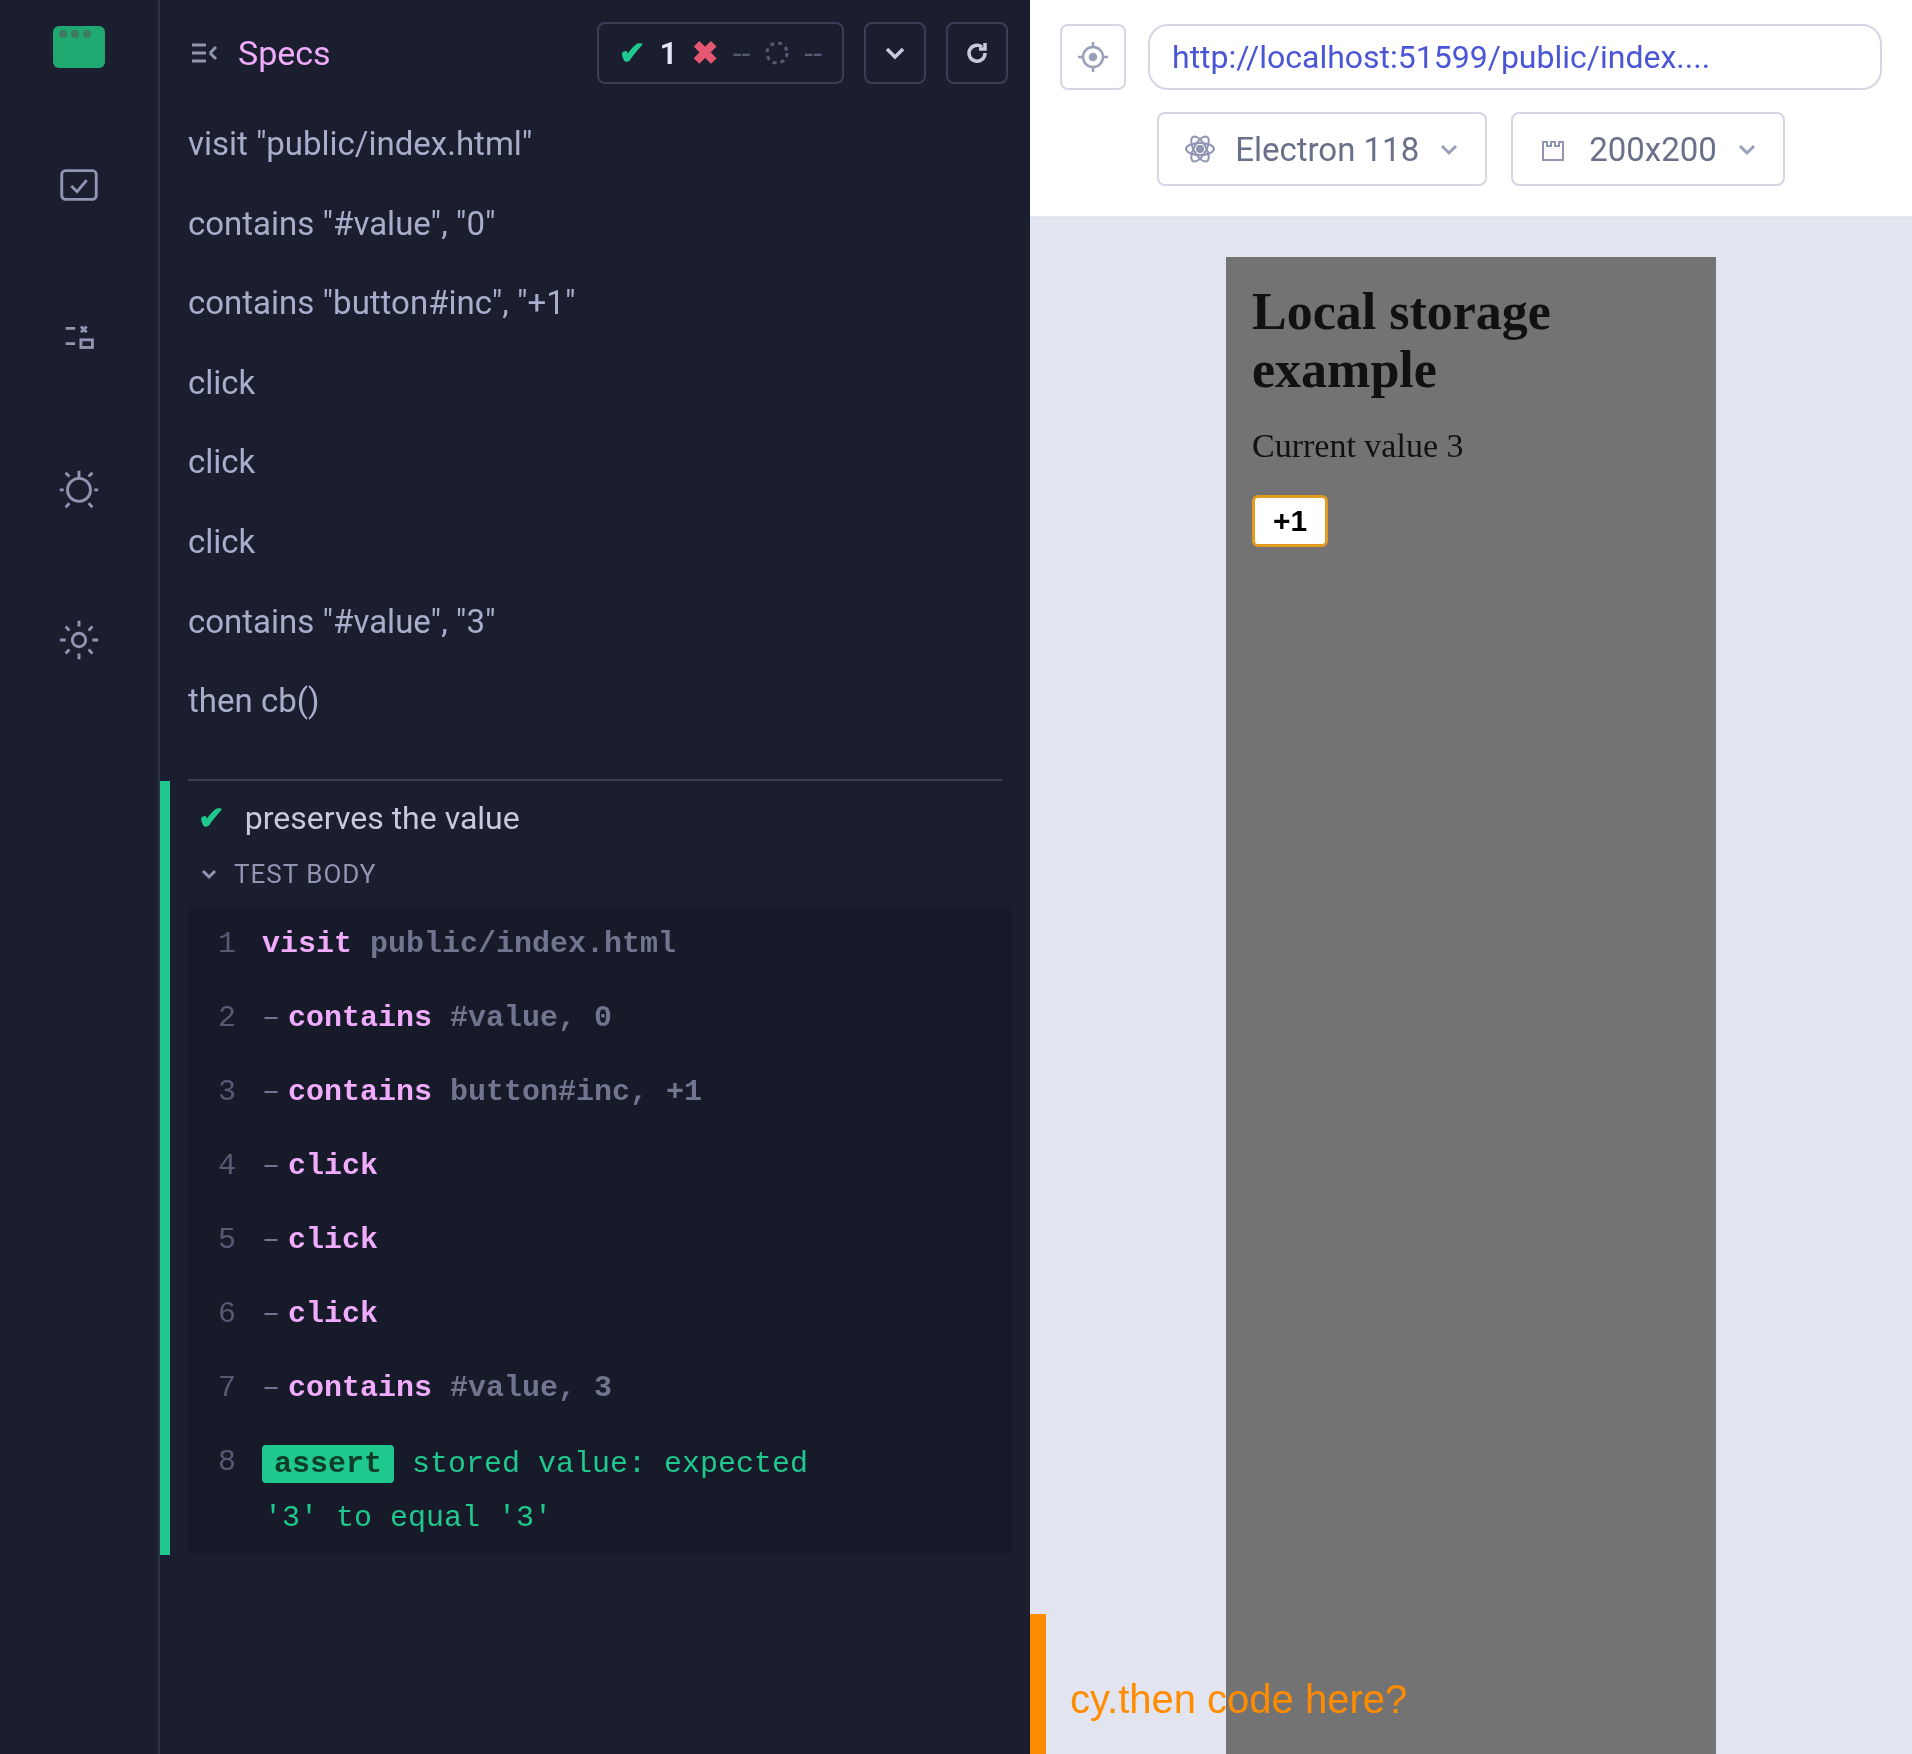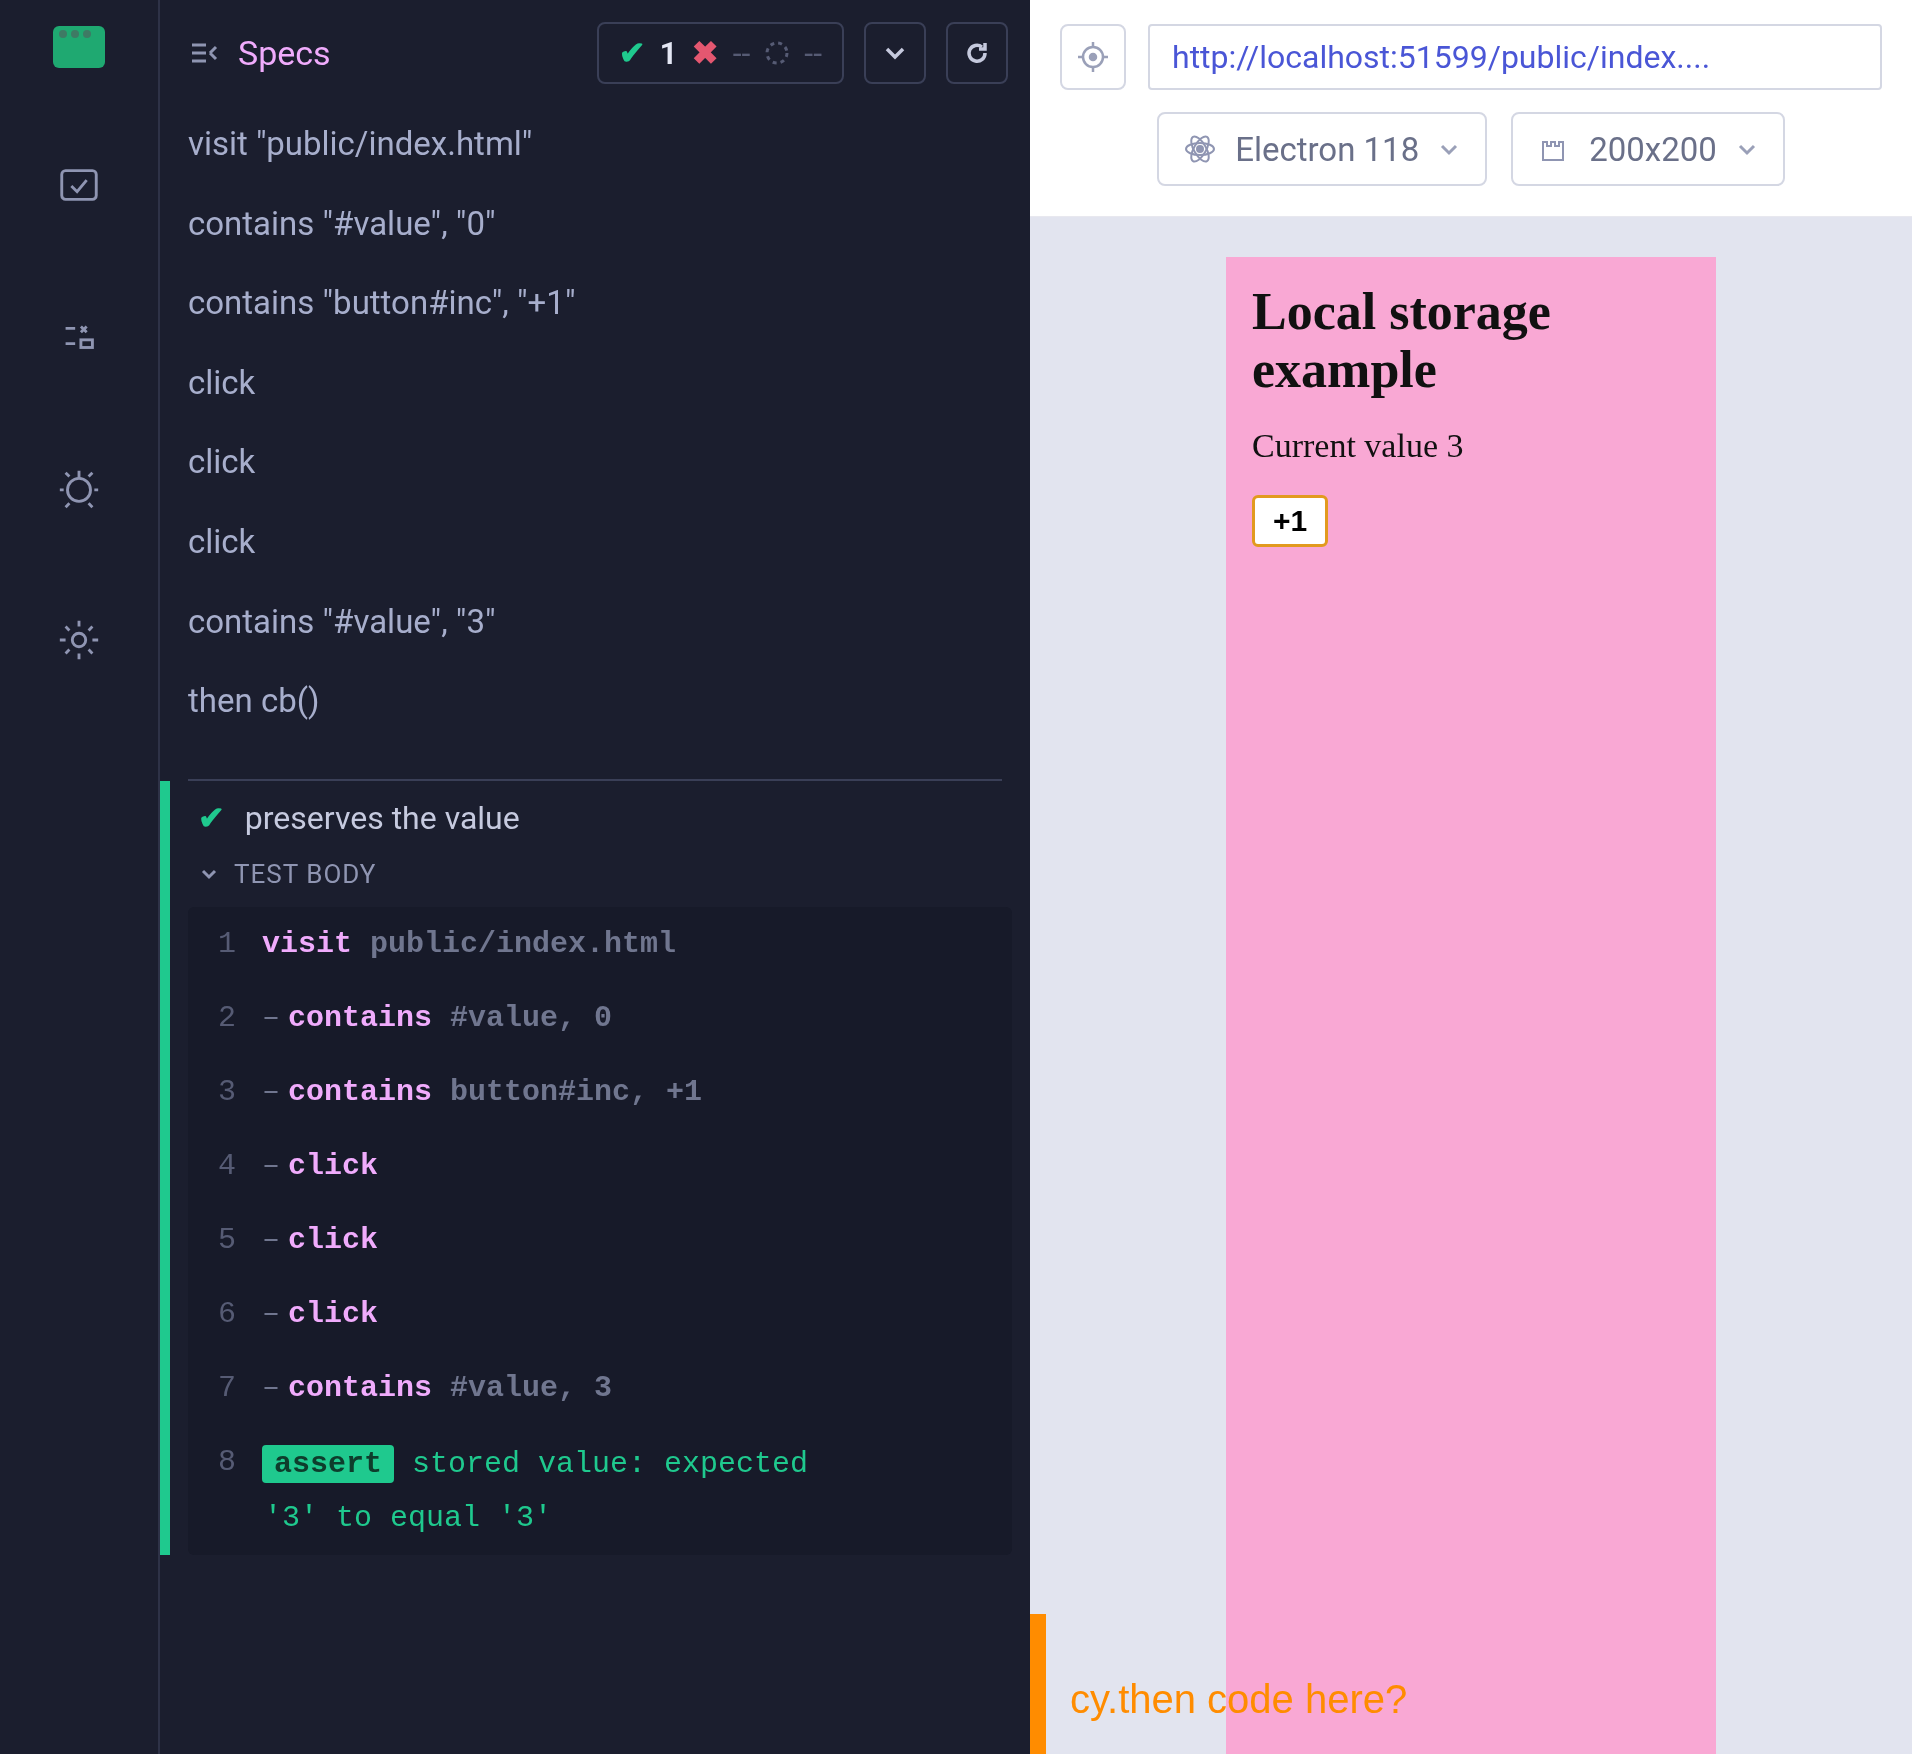--- a/index.html
+++ b/index.html
@@ -138,41 +138,41 @@
     display: flex; flex-direction: column; gap: 22px;
     border-bottom: 1px solid #e8e8ef;
   }
   .url-row { display: flex; align-items: center; gap: 22px; }
   .target-btn {
     width: 66px; height: 66px; border: 2px solid #d4d7e3; border-radius: 8px;
     display: flex; align-items: center; justify-content: center; color: #9aa0b8; cursor: pointer;
   }
   .target-btn svg { width: 34px; height: 34px; stroke: currentColor; fill: none; stroke-width: 2.5; }
   .url-box {
-    flex: 1; height: 66px; border: 2px solid #d4d7e3; border-radius: 4px;
+    flex: 1; height: 66px; border: 2px solid #d4d7e3; border-radius: 20px;
     display: flex; align-items: center; padding: 0 22px;
     color: #4a56d6; font-size: 32px; overflow: hidden; white-space: nowrap;
   }
   .selects-row { display: flex; gap: 24px; justify-content: center; padding-bottom: 20px; }
   .select-box {
     height: 74px; border: 2px solid #d4d7e3; border-radius: 8px;
     display: flex; align-items: center; gap: 18px;
     padding: 8px 24px; color: #6a7089; font-size: 33px; cursor: pointer;
   }
   .select-box svg.lead { width: 34px; height: 34px; stroke: #8f95b2; fill: none; stroke-width: 2; }
   .select-box svg.chev { width: 24px; height: 24px; stroke: #9aa0b8; fill: none; stroke-width: 3; }
 
   .aut-viewport {
     flex: 1; background: #e2e4ef;
     display: flex; justify-content: center;
     padding-top: 40px;
     position: relative;
   }
   .app-frame {
-    width: 490px; background: #f9a8d4;
+    width: 490px; background: #737373;
     padding: 26px 26px 36px 26px;
     font-family: Georgia, "Times New Roman", serif;
     color: #111;
   }
   .app-frame h1 { font-size: 52px; font-weight: 700; line-height: 1.12; margin-bottom: 28px; }
   .app-frame p { font-size: 34px; margin-bottom: 30px; }
   .app-frame button {
     font-family: -apple-system, sans-serif;
     font-size: 30px; font-weight: 600;
     background: #fff; border: 3px solid #e29a1f; border-radius: 6px;

